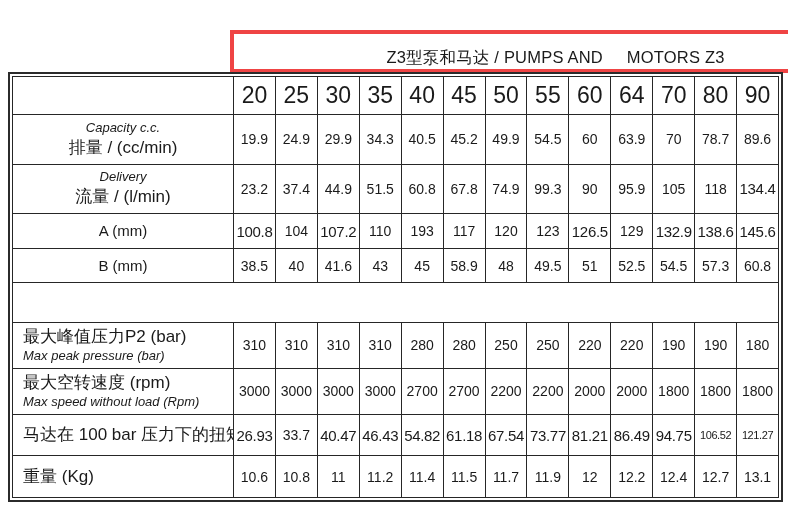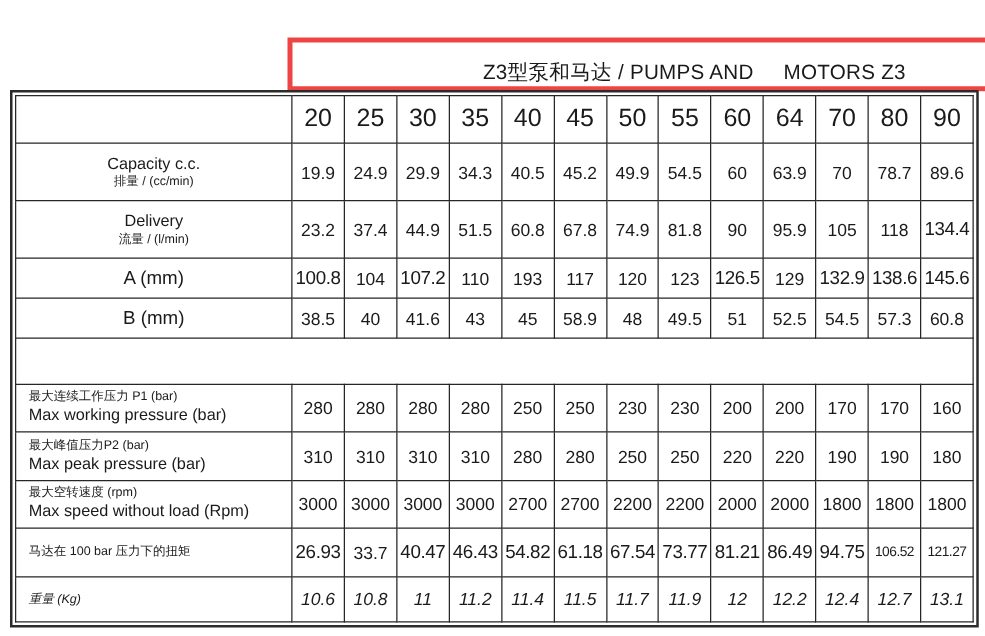--- a/index.html
+++ b/index.html
@@ -51,36 +51,36 @@
     background: #ffffff;
     padding: 0;
     vertical-align: middle;
     text-align: center;
     font-weight: normal;
     overflow: hidden;
     white-space: nowrap;
   }
   .corner { width: 220px; border-bottom: 4px double #262626; }
   .size-th {
-    font-size: 20px;
+    font-size: 23px;
     border-left: 4px double #262626;
     border-bottom: 4px double #262626;
   }
   thead tr { height: 38px; }
   tbody tr:nth-child(1), tbody tr:nth-child(2) { height: 43px; }
   tbody tr:nth-child(3), tbody tr:nth-child(4) { height: 30px; }
   tbody tr:nth-child(5) { height: 34px; }
   tbody tr:nth-child(6), tbody tr:nth-child(7),
   tbody tr:nth-child(8), tbody tr:nth-child(9) { height: 36px; }
   tbody tr:nth-child(10) { height: 34px; font-style: italic; }
   tbody tr:nth-child(11) { height: 30px; }
   .label-col { border-right: 4px double #262626; }
   .label-col.align-left { text-align: left; padding-left: 10px; }
-  .label-line { font-size: 10px; line-height: 1.3; }
-  .label-line.italic { font-size: 13px; }
+  .label-line { font-size: 17px; line-height: 1.3; }
+  .label-line.italic { font-style: italic; font-size: 13px; }
   .label-col.single.align-center .label-line { font-size: 15px; }
   .sep-cell {
     border-top: 4px double #262626;
     border-bottom: 4px double #262626;
   }
   .val { font-size: 14px; }
   .val.tight { font-size: 15px; letter-spacing: -0.3px; }
   .val.tighter { font-size: 11px; letter-spacing: -0.4px; }
 </style>
 </head>
@@ -137,21 +137,21 @@
               <div class="label-line italic">Delivery</div>
               <div class="label-line">流量 / (l/min)</div>
             </th>
             <td class="val">23.2</td>
             <td class="val">37.4</td>
             <td class="val">44.9</td>
             <td class="val">51.5</td>
             <td class="val">60.8</td>
             <td class="val">67.8</td>
             <td class="val">74.9</td>
-            <td class="val">81.8</td>
+            <td class="val">99.3</td>
             <td class="val">90</td>
             <td class="val">95.9</td>
             <td class="val">105</td>
             <td class="val">118</td>
             <td class="val tight">134.4</td>
           </tr>
           <tr>
             <th class="label-col align-center single">
               <div class="label-line">A (mm)</div>
             </th>
@@ -185,39 +185,20 @@
             <td class="val">52.5</td>
             <td class="val">54.5</td>
             <td class="val">57.3</td>
             <td class="val">60.8</td>
           </tr>
           <tr>
             <td colspan="14" class="sep-cell"></td>
           </tr>
           <tr>
             <th class="label-col align-left">
-              <div class="label-line">最大连续工作压力 P1 (bar)</div>
-              <div class="label-line italic">Max working pressure (bar)</div>
-            </th>
-            <td class="val">280</td>
-            <td class="val">280</td>
-            <td class="val">280</td>
-            <td class="val">280</td>
-            <td class="val">250</td>
-            <td class="val">250</td>
-            <td class="val">230</td>
-            <td class="val">230</td>
-            <td class="val">200</td>
-            <td class="val">200</td>
-            <td class="val">170</td>
-            <td class="val">170</td>
-            <td class="val">160</td>
-          </tr>
-          <tr>
-            <th class="label-col align-left">
               <div class="label-line">最大峰值压力P2 (bar)</div>
               <div class="label-line italic">Max peak pressure (bar)</div>
             </th>
             <td class="val">310</td>
             <td class="val">310</td>
             <td class="val">310</td>
             <td class="val">310</td>
             <td class="val">280</td>
             <td class="val">280</td>
             <td class="val">250</td>

